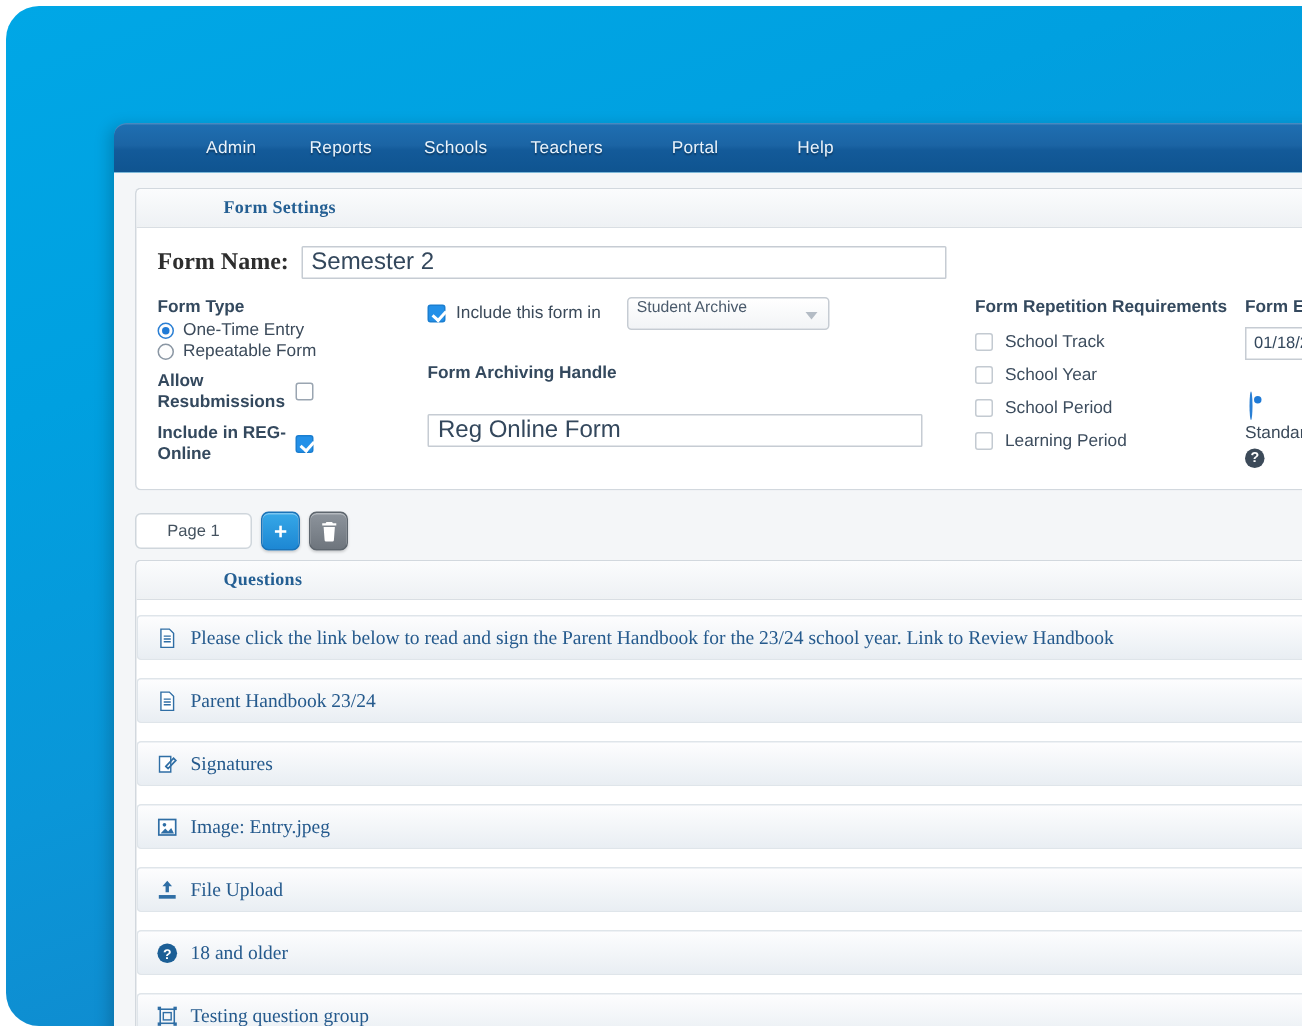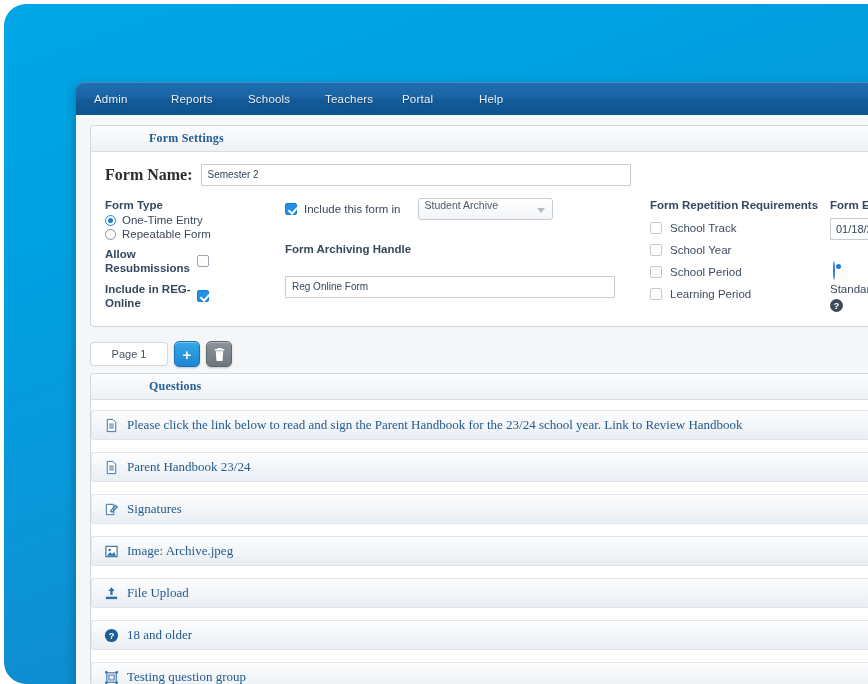--- a/index.html
+++ b/index.html
@@ -47,21 +47,21 @@
     align-items: center;
     padding-left: 18px;
     box-shadow: inset 0 1px 0 rgba(255,255,255,.18);
   }
   .nav-item {
     color: #eaf3fb;
     font-size: 11.5px;
     letter-spacing: .2px;
     padding: 0 0;
     width: 77px;
-    text-align: left;
+    text-align: right;
     text-shadow: 0 1px 1px rgba(0,0,0,.35);
     cursor: pointer;
     white-space: nowrap;
   }
 
   
   .canvas {
     background: #f4f6f8;
     height: 587px;
     padding: 10px 0 0 14px;
@@ -105,21 +105,21 @@
     font-size: 16px;
     color: #2d2d2d;
     font-weight: 700;
     margin-right: 8px;
     white-space: nowrap;
   }
   .text-input {
     border: 1px solid #c6ccd3;
     background: #fff;
     height: 22px;
-    font-size: 10px;
+    font-size: 16px;
     color: #33475c;
     padding: 0 6px;
     line-height: 20px;
     border-radius: 1px;
     font-family: "Liberation Sans", sans-serif;
   }
   .formname-input { width: 430px; }
 
   
   .cols {
@@ -459,21 +459,21 @@
             </svg>
             <span class="q-text">Signatures</span>
           </div>
 
           <div class="q-row">
             <svg class="ico" viewBox="0 0 16 16">
               <rect x="2" y="2.5" width="12" height="11" fill="#ffffff" stroke="#2f6ea5" stroke-width="1.2"></rect>
               <circle cx="6" cy="6.3" r="1.3" fill="#2f6ea5"></circle>
               <path fill="#2f6ea5" d="M3.2 12.4l3.4-3.6 2 2.2 2.2-2.4 2 3.8z"></path>
             </svg>
-            <span class="q-text">Image: Archive.jpeg</span>
+            <span class="q-text">Image: Entry.jpeg</span>
           </div>
 
           <div class="q-row">
             <svg class="ico" viewBox="0 0 16 16">
               <path fill="#2f6ea5" d="M8 1.2l3.4 4H9.2v4.3H6.8V5.2H4.6z"></path>
               <rect x="2" y="11.4" width="12" height="2.6" fill="#2f6ea5"></rect>
             </svg>
             <span class="q-text">File Upload</span>
           </div>
 

